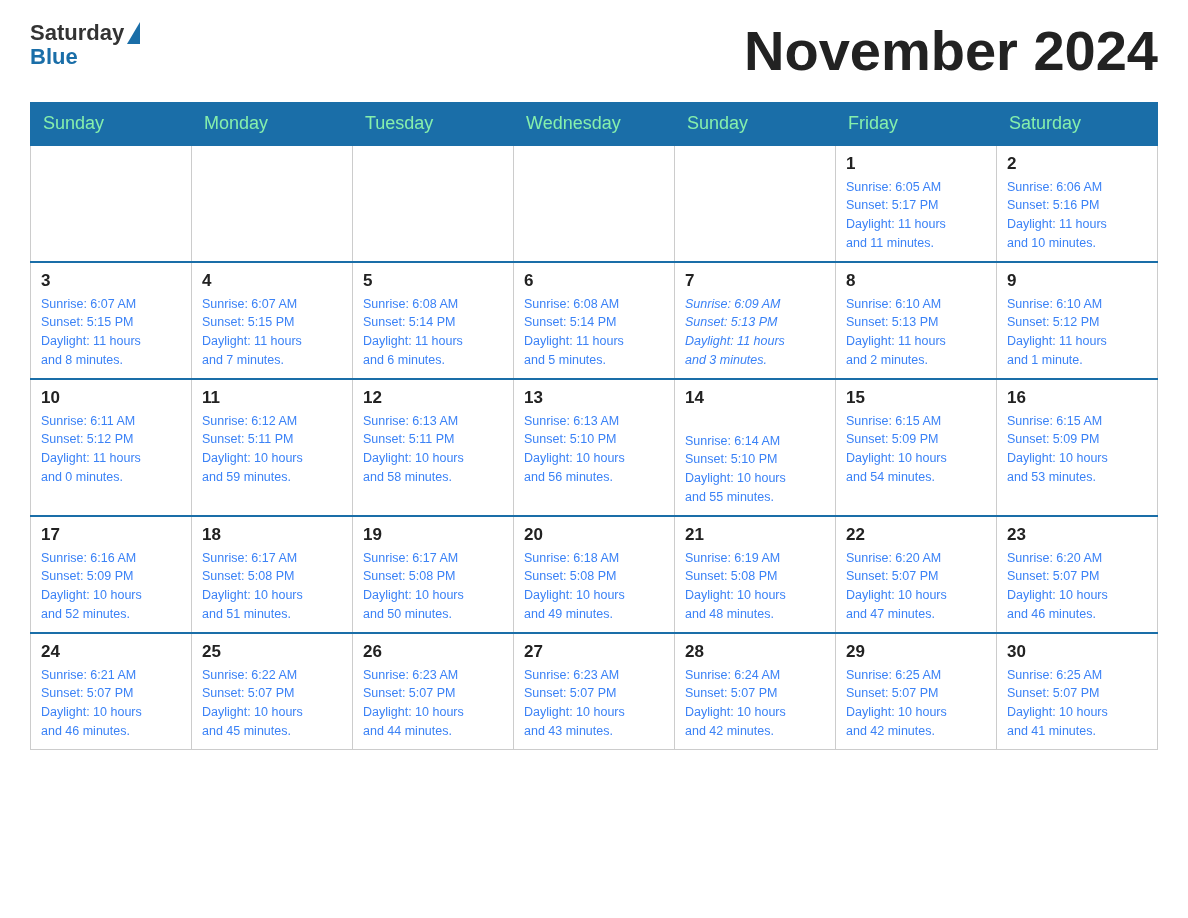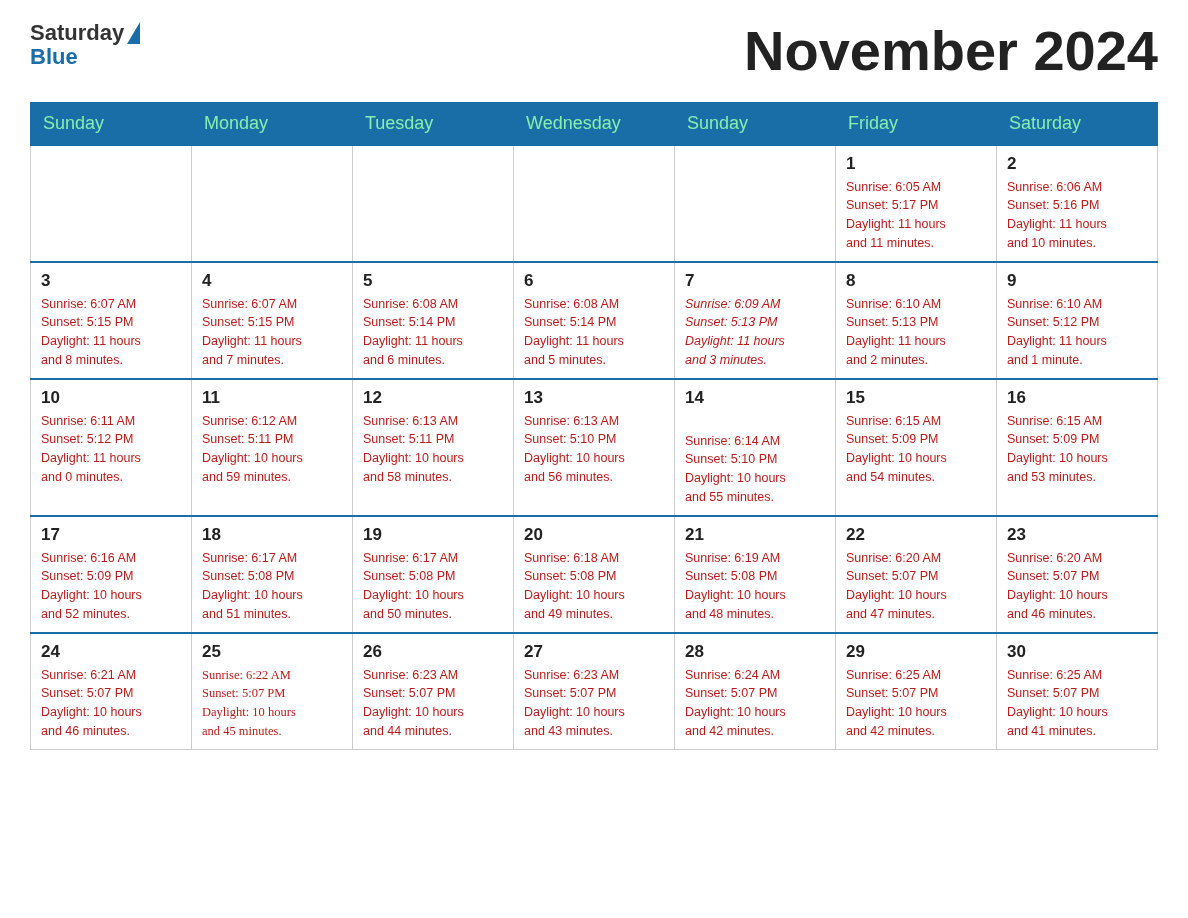--- a/index.html
+++ b/index.html
@@ -69,21 +69,21 @@
     .day-number {
       font-size: 17px;
       font-weight: bold;
       color: #222;
       margin-bottom: 4px;
       display: block;
     }
     .day-info {
       font-size: 12.5px;
       line-height: 1.5;
-      color: #b91c1c;
+      color: #3b82f6;
     }
     .empty-cell {
       background: #fff;
     }
     .logo-wrapper {
       display: flex;
       flex-direction: column;
       align-items: flex-start;
     }
     .logo-row1 {
@@ -304,21 +304,21 @@
       <tr>
         <td>
           <span class="day-number">24</span>
           <div class="day-info" style="white-space: pre-line;">Sunrise: 6:21 AM
 Sunset: 5:07 PM
 Daylight: 10 hours
 and 46 minutes.</div>
         </td>
         <td>
           <span class="day-number">25</span>
-          <div class="day-info" style="white-space: pre-line; font-family: Liberation Serif, serif;">Sunrise: 6:22 AM
+          <div class="day-info" style="white-space: pre-line;">Sunrise: 6:22 AM
 Sunset: 5:07 PM
 Daylight: 10 hours
 and 45 minutes.</div>
         </td>
         <td>
           <span class="day-number">26</span>
           <div class="day-info" style="white-space: pre-line;">Sunrise: 6:23 AM
 Sunset: 5:07 PM
 Daylight: 10 hours
 and 44 minutes.</div>

